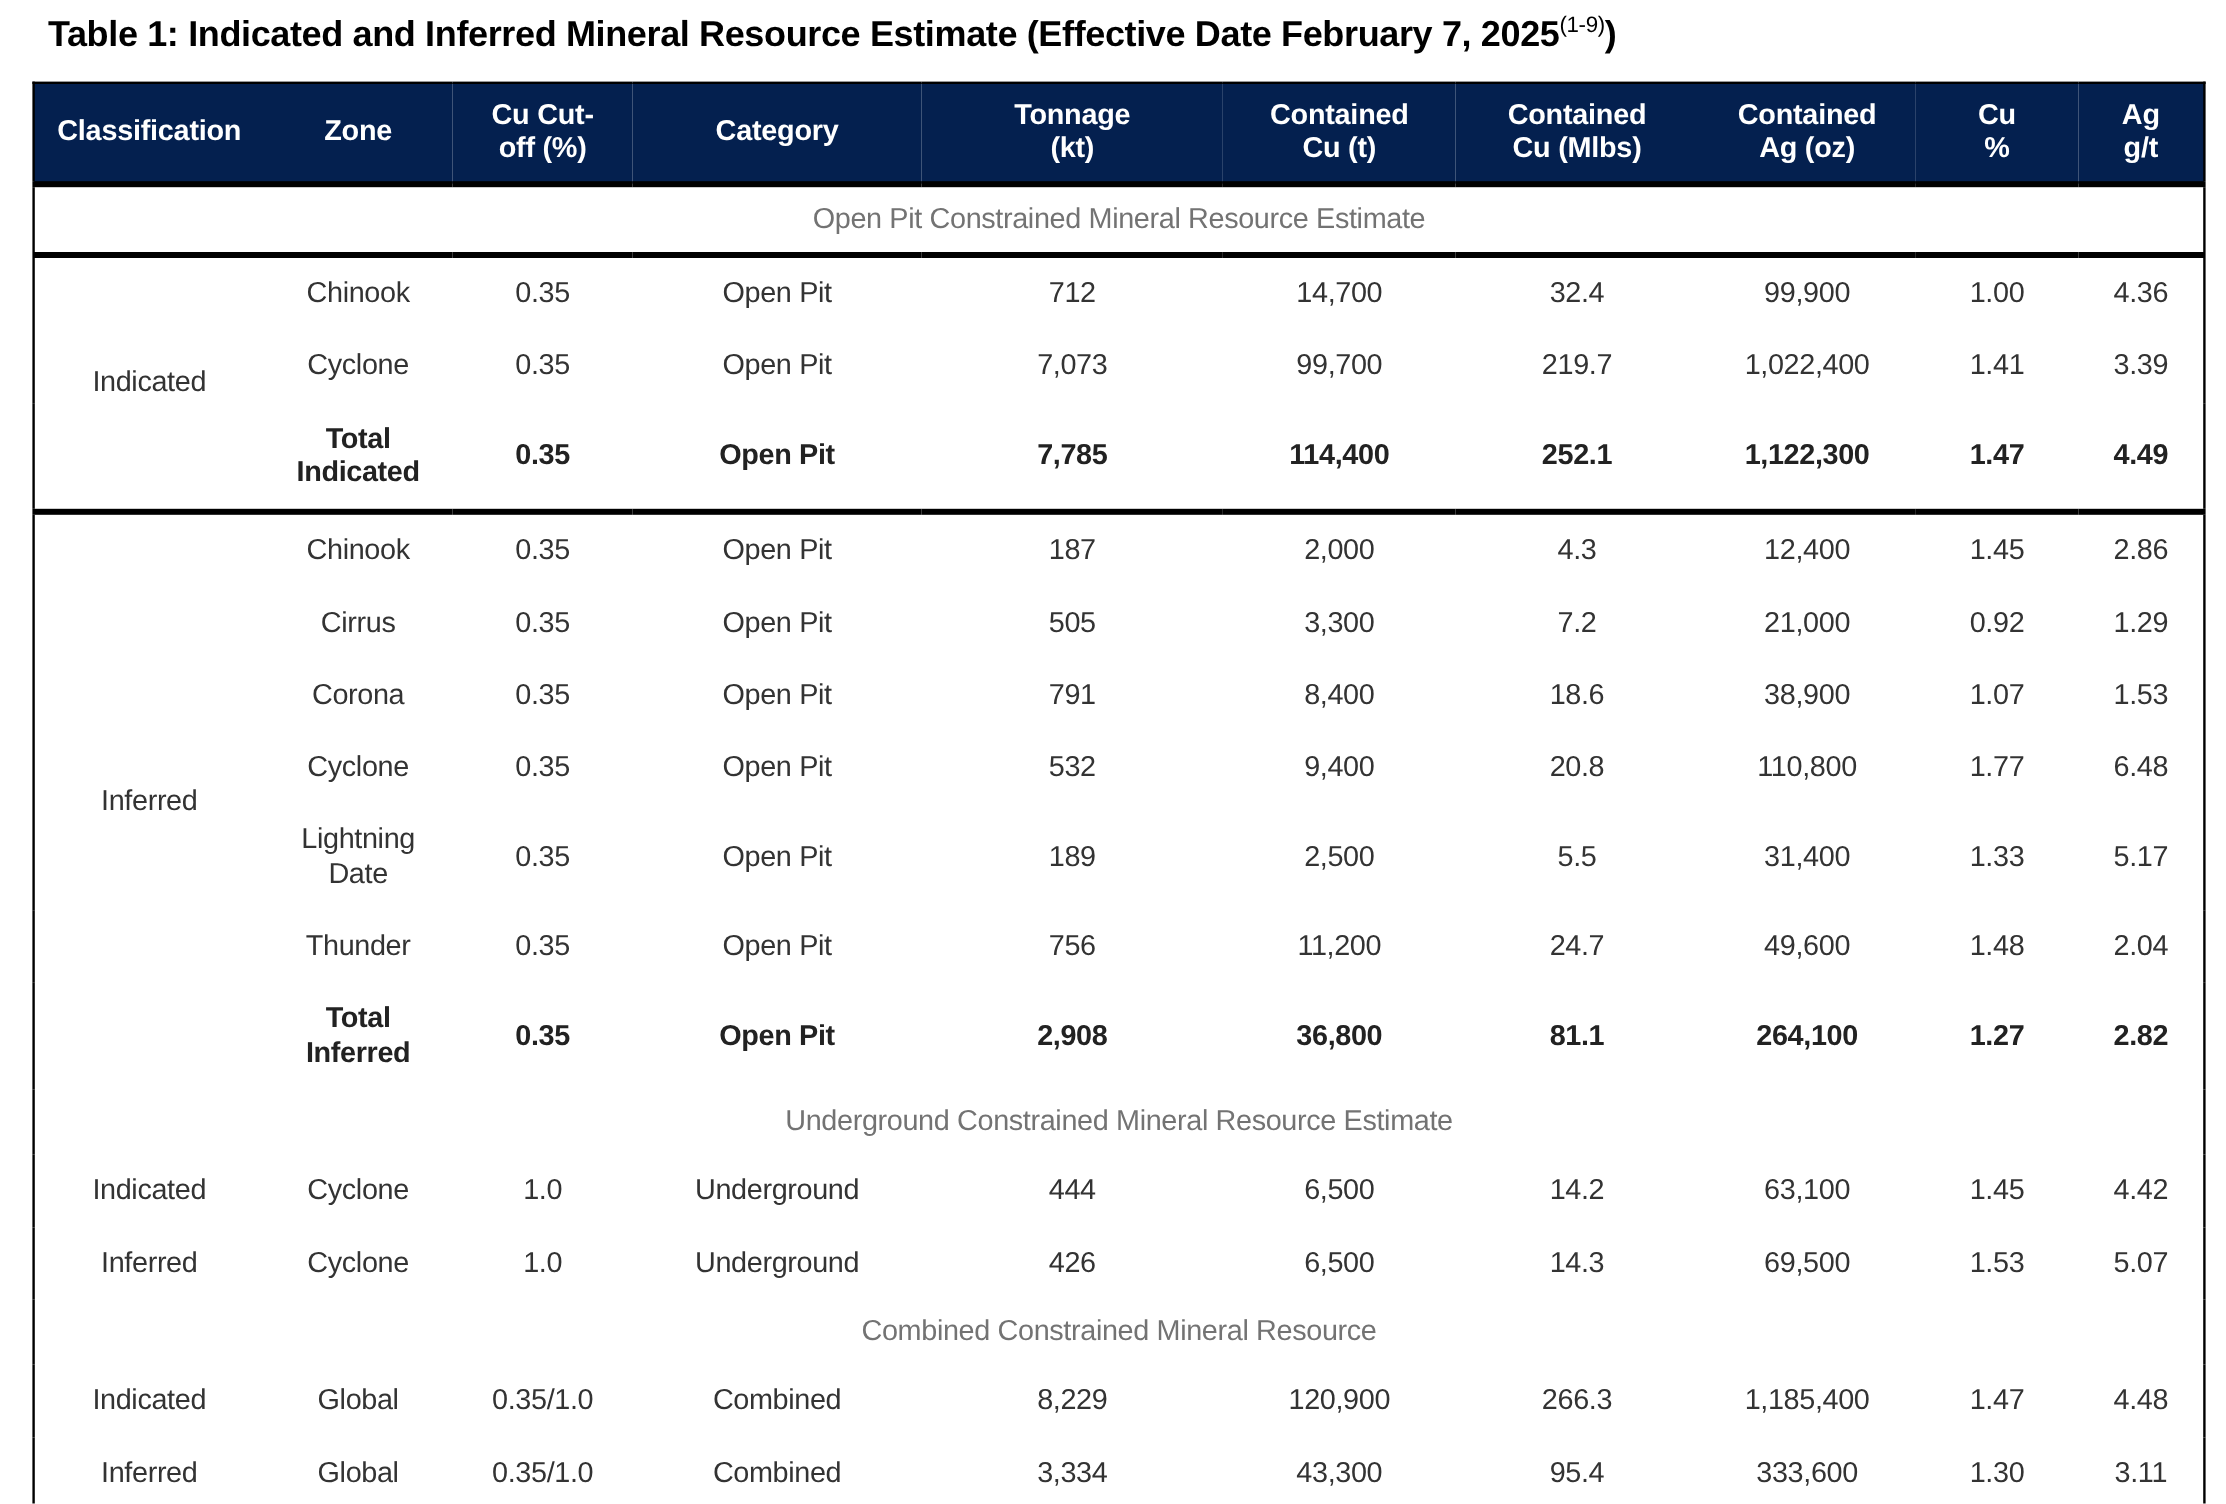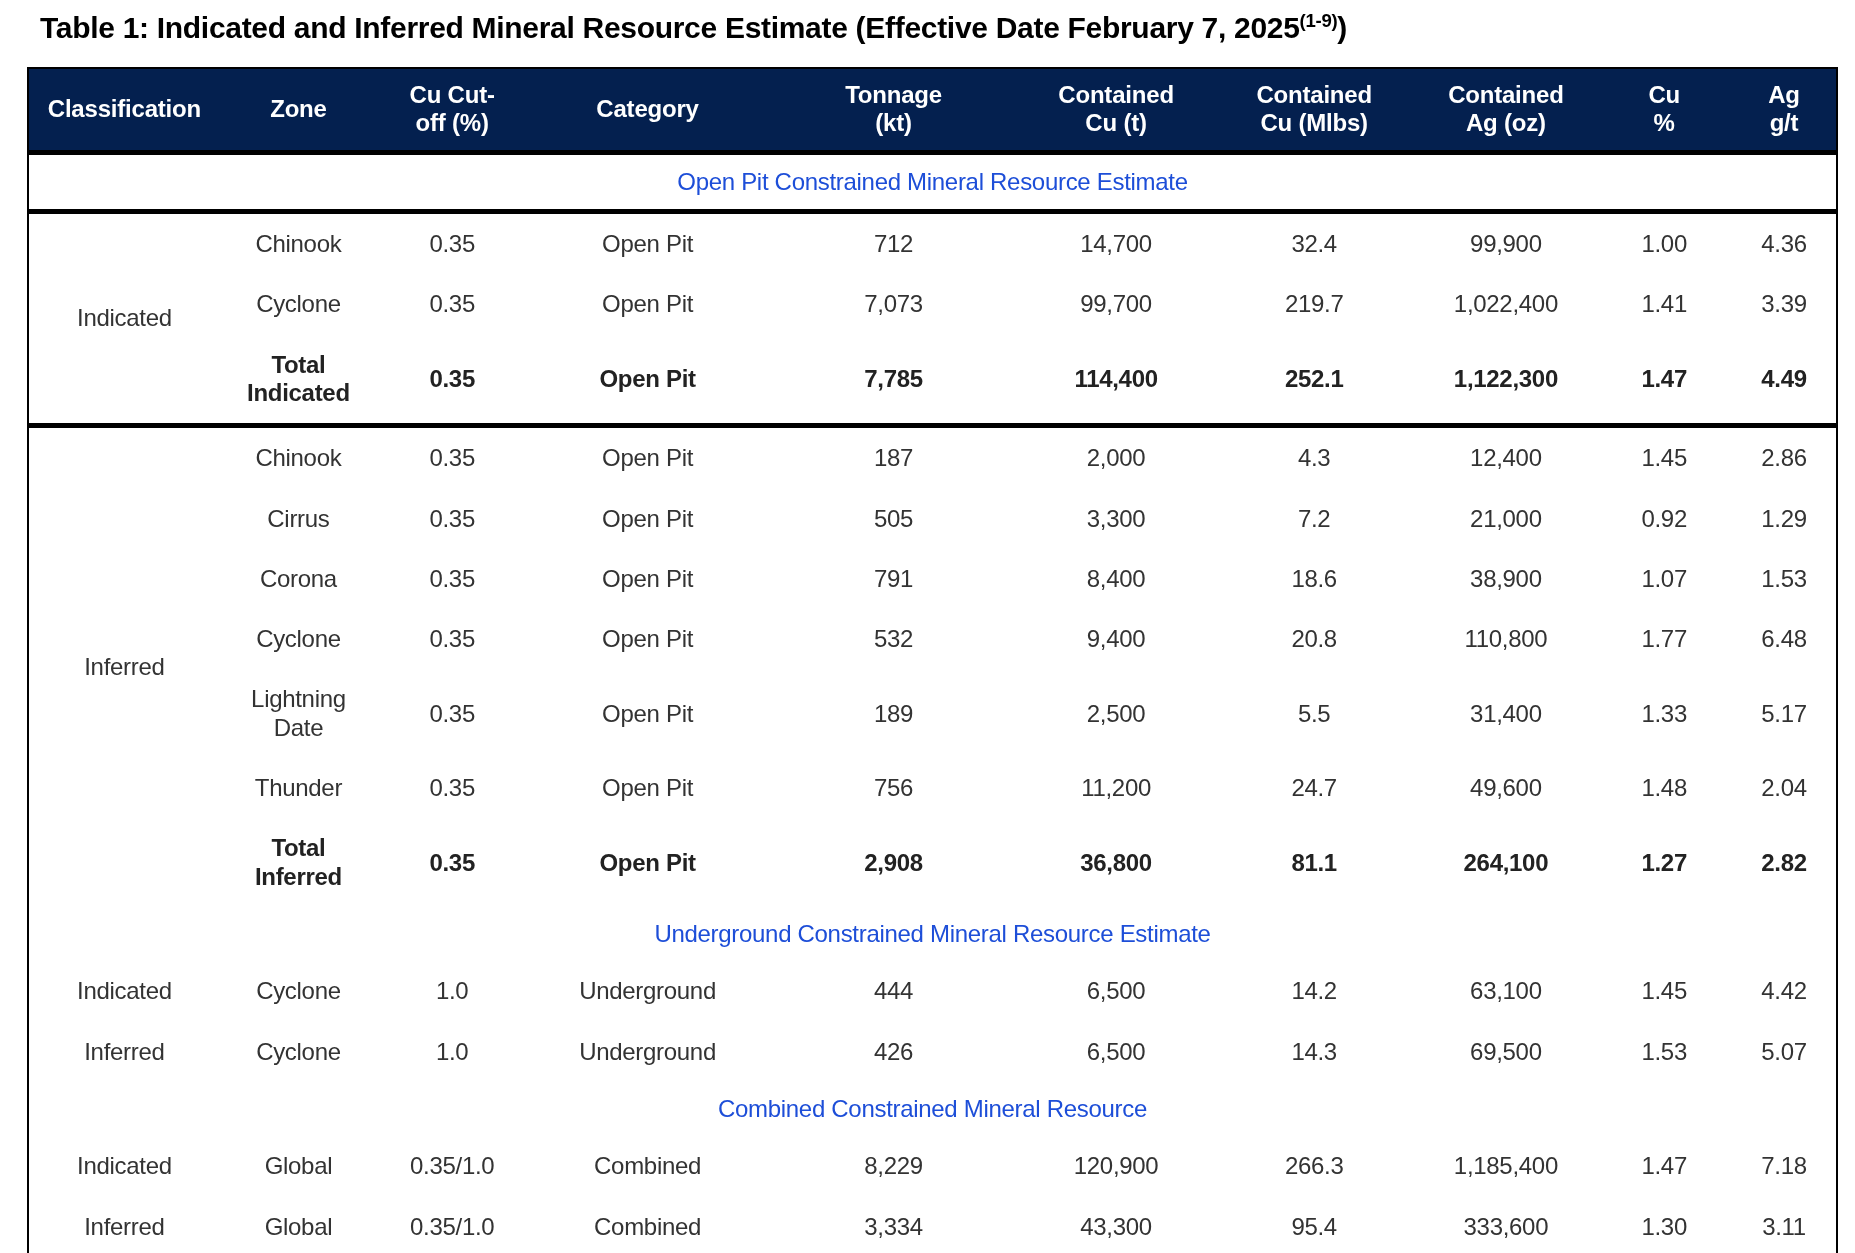--- a/index.html
+++ b/index.html
@@ -16,21 +16,21 @@
     color:var(--body-text);
     overflow:hidden;
   }
   .page{padding:6px 17px 10px 27px;}
   .title{
     font-size:30px;font-weight:700;color:#000;
     margin:4px 0 22px 13px;
     letter-spacing:-0.3px;
     font-family:"Liberation Sans", sans-serif;
   }
-  .title sup{font-size:62%;font-weight:700;}
+  .title sup{font-size:62%;font-weight:400;}
   table.mre{
     width:1811px;
     border-collapse:collapse;
     table-layout:fixed;
     border:2px solid var(--border);
   }
   table.mre thead tr{
     background:var(--header-bg);
     border-bottom:5px solid var(--border);
     margin-top:20px;
@@ -44,21 +44,21 @@
   }
   table.mre td{
     text-align:center;vertical-align:middle;
     font-size:24px;color:var(--body-text);
     padding:16px 8px;line-height:1.18;
     letter-spacing:-0.3px;
     font-weight:400;
   }
   tr.section-row td{
     padding:13px 8px;
-    color:#1d4ed8;
+    color:#737373;
   }
   tr.thick-bottom{border-bottom:5px solid var(--border);}
   tr.total-row td{font-weight:700;color:#222;}
 </style>
 </head>
 <body>
 
 <div class="page">
   <h1 class="title"><span>Table 1: Indicated and Inferred Mineral Resource Estimate (Effective Date February 7, 2025</span><sup>(1-9)</sup><span>)</span></h1>
 
@@ -238,21 +238,21 @@
         <tr>
           <td rowspan="1">Indicated</td>
           <td>Global</td>
           <td>0.35/1.0</td>
           <td>Combined</td>
           <td>8,229</td>
           <td>120,900</td>
           <td>266.3</td>
           <td>1,185,400</td>
           <td>1.47</td>
-          <td>7.18</td>
+          <td>4.48</td>
         </tr>
         <tr>
           <td rowspan="1">Inferred</td>
           <td>Global</td>
           <td>0.35/1.0</td>
           <td>Combined</td>
           <td>3,334</td>
           <td>43,300</td>
           <td>95.4</td>
           <td>333,600</td>

